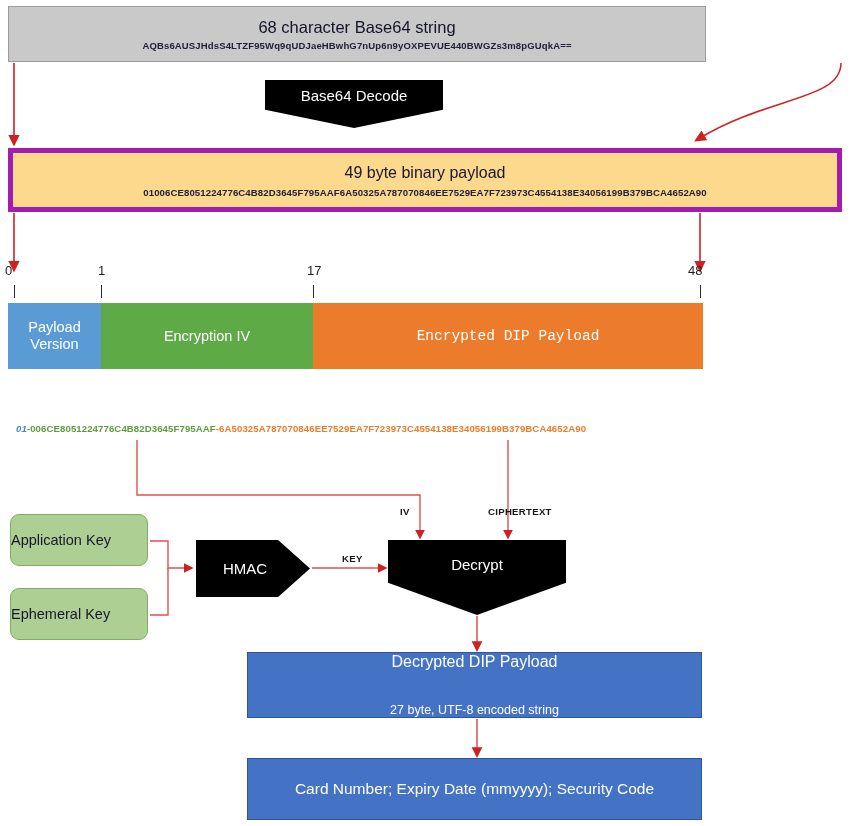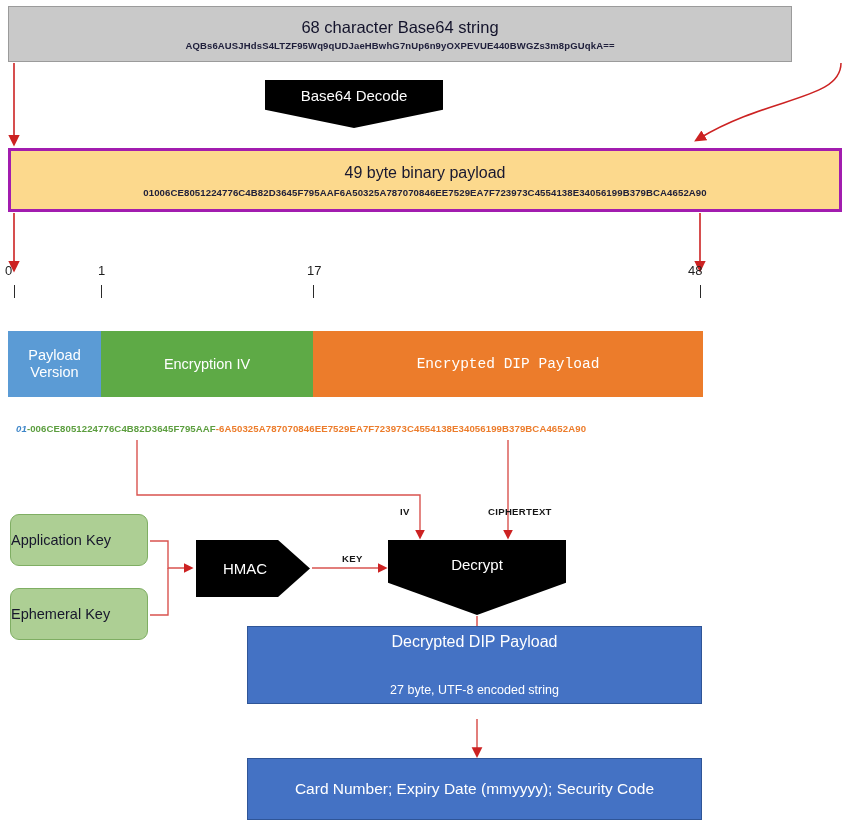--- a/index.html
+++ b/index.html
@@ -17,21 +17,21 @@
   .stage {
     position: absolute;
     left: 0; top: 0;
     width: 850px;
     height: 826px;
   }
   .abs { position: absolute; box-sizing: border-box; }
 
   
   #base64-banner {
-    left: 8px; top: 6px; width: 784px; height: 56px;
+    left: 8px; top: 6px; width: 698px; height: 56px;
     background: #c9c9c9;
     border: 1px solid #9b9b9b;
     display: flex; flex-direction: column;
     align-items: center; justify-content: center;
     color: #1a1a2e;
   }
   #base64-banner .ttl {
     font-size: 16.5px; font-weight: 400; line-height: 20px;
     color: #13132b;
   }
@@ -50,21 +50,21 @@
   }
   #decode-chevron span {
     font-size: 15px; line-height: 16px; padding-top: 8px;
     color: #fdfdfd;
   }
 
   
   #binary-payload {
     left: 8px; top: 148px; width: 834px; height: 64px;
     background: #fcd98d;
-    border: 3px solid #a21caf;
+    border: 5px solid #a21caf;
     display: flex; flex-direction: column;
     align-items: center; justify-content: center;
   }
   #binary-payload .ttl {
     font-size: 16px; color: #181830; line-height: 20px;
   }
   #binary-payload .sub {
     font-size: 9.6px; font-weight: 700; letter-spacing: 0.1px;
     margin-top: 4px; color: #21213a;
   }
@@ -75,21 +75,20 @@
     white-space: nowrap;
   }
   .tick-v {
     width: 1px; background: #2a2a2a;
   }
 
   
   #segment-bar {
     left: 8px; top: 303px; width: 695px; height: 66px;
     display: flex;
-    margin-top: 28px;
   }
   #segment-bar .seg {
     display: flex; align-items: center; justify-content: center;
     text-align: center; color: #ffffff; font-size: 14.5px;
     line-height: 17px; box-sizing: border-box;
   }
   #seg-version { width: 93px; background: #5b9bd5; font-size: 14px; }
   #seg-iv { width: 212px; background: #5eaa46; }
   #seg-cipher { width: 390px; background: #ec7c2b; font-family: Liberation Mono, monospace; }
 
@@ -161,21 +160,21 @@
   }
 
   
   .result-box {
     background: #4472c4;
     border: 1px solid #2f5597;
     display: flex; flex-direction: column;
     align-items: center; justify-content: center;
     color: #ffffff; text-align: center;
   }
-  #result-decrypted { left: 247px; top: 626px; width: 455px; height: 78px; gap: 28px; }
+  #result-decrypted { left: 247px; top: 652px; width: 455px; height: 66px; gap: 28px; }
   #result-decrypted .ttl { font-size: 16px; line-height: 20px; }
   #result-decrypted .sub { font-size: 12.5px; line-height: 16px; margin-top: 2px; }
   #result-fields { left: 247px; top: 758px; width: 455px; height: 62px; }
   #result-fields .ttl { font-size: 15.5px; line-height: 20px; }
   #result-fields .sub { font-size: 12.5px; font-weight: 700; line-height: 16px; margin-top: 1px; }
 
   
   #arrow-layer {
     position: absolute; left: 0; top: 0;
     width: 850px; height: 826px;

